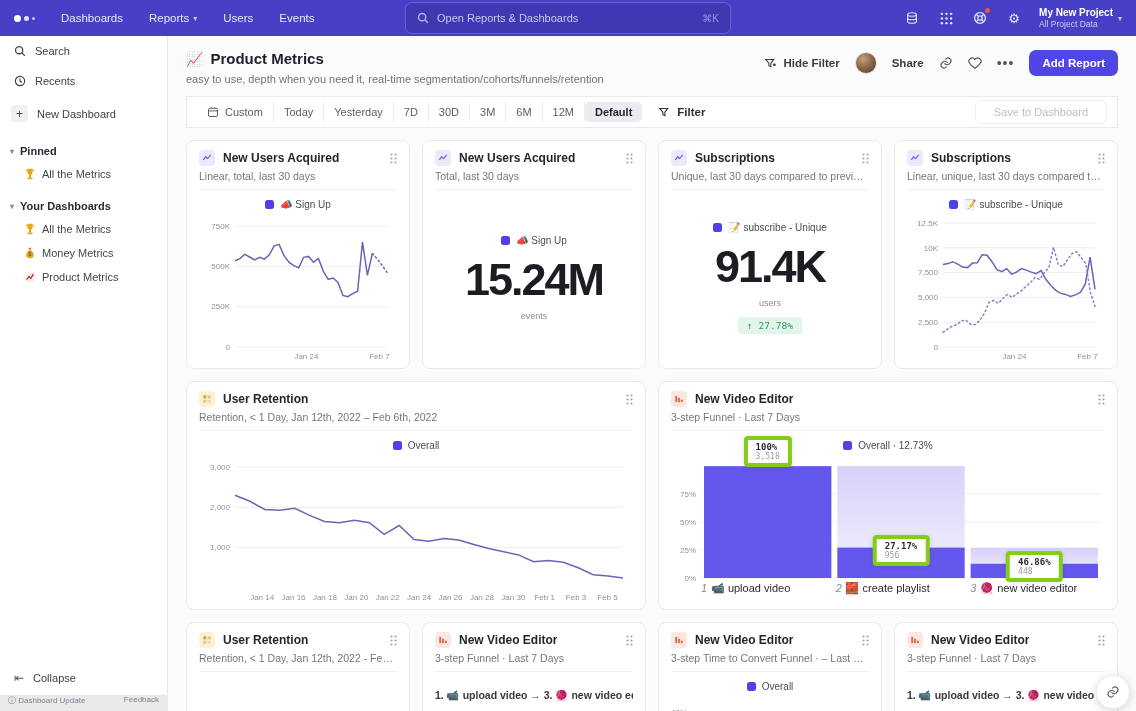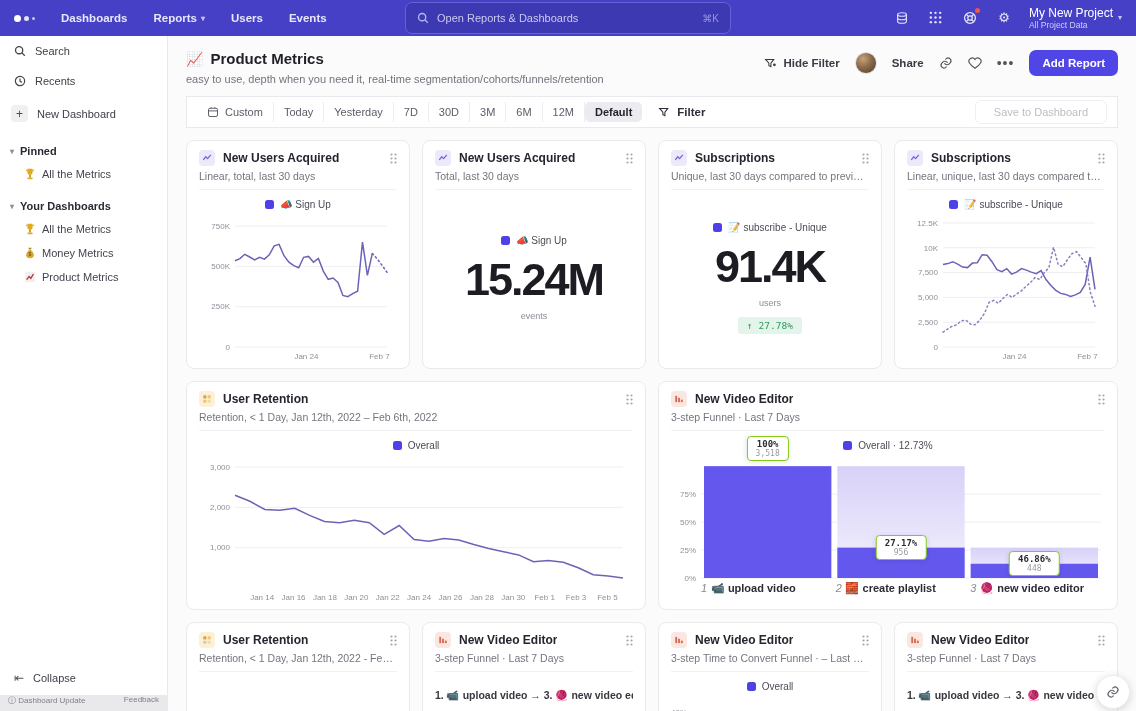--- a/index.html
+++ b/index.html
@@ -4,30 +4,30 @@
 <style>
   *{box-sizing:border-box;margin:0;padding:0}
   html,body{width:1136px;height:711px;overflow:hidden;font-family:"Liberation Sans",sans-serif;background:#fff}
   svg{display:block}
 
   
   .navbar{position:fixed;top:0;left:0;right:0;height:36px;background:#4540c6;display:flex;align-items:center;padding:0 14px;z-index:30}
   .logo{display:flex;align-items:center;gap:3px;margin-right:26px}
   .logo i{background:#fff;border-radius:50%;display:block}
   .logo i:nth-child(1){width:7px;height:7px}.logo i:nth-child(2){width:5px;height:5px;opacity:.85}.logo i:nth-child(3){width:3px;height:3px;opacity:.7}
-  .nav-item{color:#e8e7fb;font-size:11.5px;font-weight:700;margin-right:26px;display:flex;align-items:center;gap:4px;cursor:pointer}
+  .nav-item{color:#e8e7fb;font-size:11.5px;font-weight:400;margin-right:26px;display:flex;align-items:center;gap:4px;cursor:pointer}
   .caret{font-size:8px;color:#c9c7f2}
   .nav-search{position:absolute;left:50%;transform:translateX(-50%);width:326px;height:32px;background:#3d39b2;border:1px solid #6661d4;border-radius:7px;display:flex;align-items:center;gap:8px;padding:0 11px;color:#c9c9ef;font-size:11px;cursor:text}
   .nav-search .sc{margin-left:auto;color:#9995dd;font-size:10px}
   .nav-right{margin-left:auto;display:flex;align-items:center;gap:16px;color:#e3e2f8}
   .nav-ic{position:relative;display:flex;align-items:center;justify-content:center;width:18px;height:18px;cursor:pointer}
   .nav-ic .dot{position:absolute;top:-1px;right:-1px;width:5px;height:5px;border-radius:50%;background:#f0564a}
   .proj{display:flex;align-items:center;gap:5px;cursor:pointer}
   .proj .tx{text-align:left}
-  .proj .l1{font-size:12px;font-weight:400;color:#fff;line-height:1.2}
+  .proj .l1{font-size:10px;font-weight:700;color:#fff;line-height:1.2}
   .proj .l2{font-size:8.5px;color:#cfcdf3;line-height:1.2}
 
   
   .sidebar{position:fixed;top:36px;left:0;bottom:0;width:168px;background:#fff;border-right:1px solid #e9e9ec;display:flex;flex-direction:column;font-size:11px;color:#3f3e48;z-index:20}
   .side-item{display:flex;align-items:center;gap:9px;padding:9px 14px;cursor:pointer}
   .plusbox{width:17px;height:17px;border-radius:4px;background:#f0f0f3;display:flex;align-items:center;justify-content:center;font-size:12px;color:#4a4953}
   .side-section{display:flex;align-items:center;gap:6px;font-weight:700;color:#2b2a34;padding:14px 10px 5px;cursor:pointer}
   .side-section .caret{color:#8d8d97;font-size:8px}
   .side-sub{display:flex;align-items:center;gap:6px;padding:6px 14px 6px 24px;cursor:pointer;color:#45444e}
   .mini-ic{width:12px;height:12px;flex:none}
@@ -77,22 +77,22 @@
   .plot{flex:1;min-height:0;position:relative}
 
   .bignum-body{flex:1;display:flex;flex-direction:column;align-items:center;justify-content:center;gap:9px}
   .bignum{font-size:45px;font-weight:800;color:#1d1c23;letter-spacing:-2px;line-height:1}
   .bn-unit{font-size:9px;color:#8d8d96}
   .delta{background:#e3f4ea;color:#2f9a60;font-size:9.5px;font-family:"DejaVu Sans Mono",monospace;padding:3px 9px;border-radius:3px}
 
   .f-labels{display:flex;flex:none;height:20px;align-items:center;margin-left:30px;font-size:11px}
   .f-labels>span{width:33.33%;display:flex;align-items:center;gap:4px}
   .f-num{color:#8a8a94}
-  .f-name{font-weight:700;color:#2c2b35}
-  .f-tip{position:absolute;transform:translateX(-50%);background:#fff;border:1px solid #84cc16;border-radius:4px;box-shadow:0 1px 5px rgba(30,30,40,.1);padding:2px 8px;text-align:center;z-index:2;white-space:nowrap}
+  .f-name{font-weight:400;color:#2c2b35}
+  .f-tip{position:absolute;transform:translateX(-50%);background:#fff;border:4px solid #84cc16;border-radius:4px;box-shadow:0 1px 5px rgba(30,30,40,.1);padding:2px 8px;text-align:left;z-index:2;white-space:nowrap}
   .f-tip b{display:block;font-size:9px;font-family:"DejaVu Sans Mono",monospace;color:#2b2a33;font-weight:700}
   .f-tip i{font-style:normal;display:block;font-size:8px;font-family:"DejaVu Sans Mono",monospace;color:#9a9aa3}
 
   .mini-line{margin-top:11px;text-align:center;font-size:10.5px;font-weight:600;color:#39383f;white-space:nowrap;overflow:hidden}
   .mini-axis{display:flex;align-items:center;gap:6px;margin-top:14px;font-size:8px;color:#90909a}
 
   .fab{position:fixed;right:6px;bottom:2px;width:34px;height:34px;border-radius:50%;background:#fff;border:1px solid #ececf0;box-shadow:0 2px 8px rgba(20,20,30,.16);display:flex;align-items:center;justify-content:center;color:#5c5b66;cursor:pointer;z-index:40}
 </style>
 </head>
 <body>

